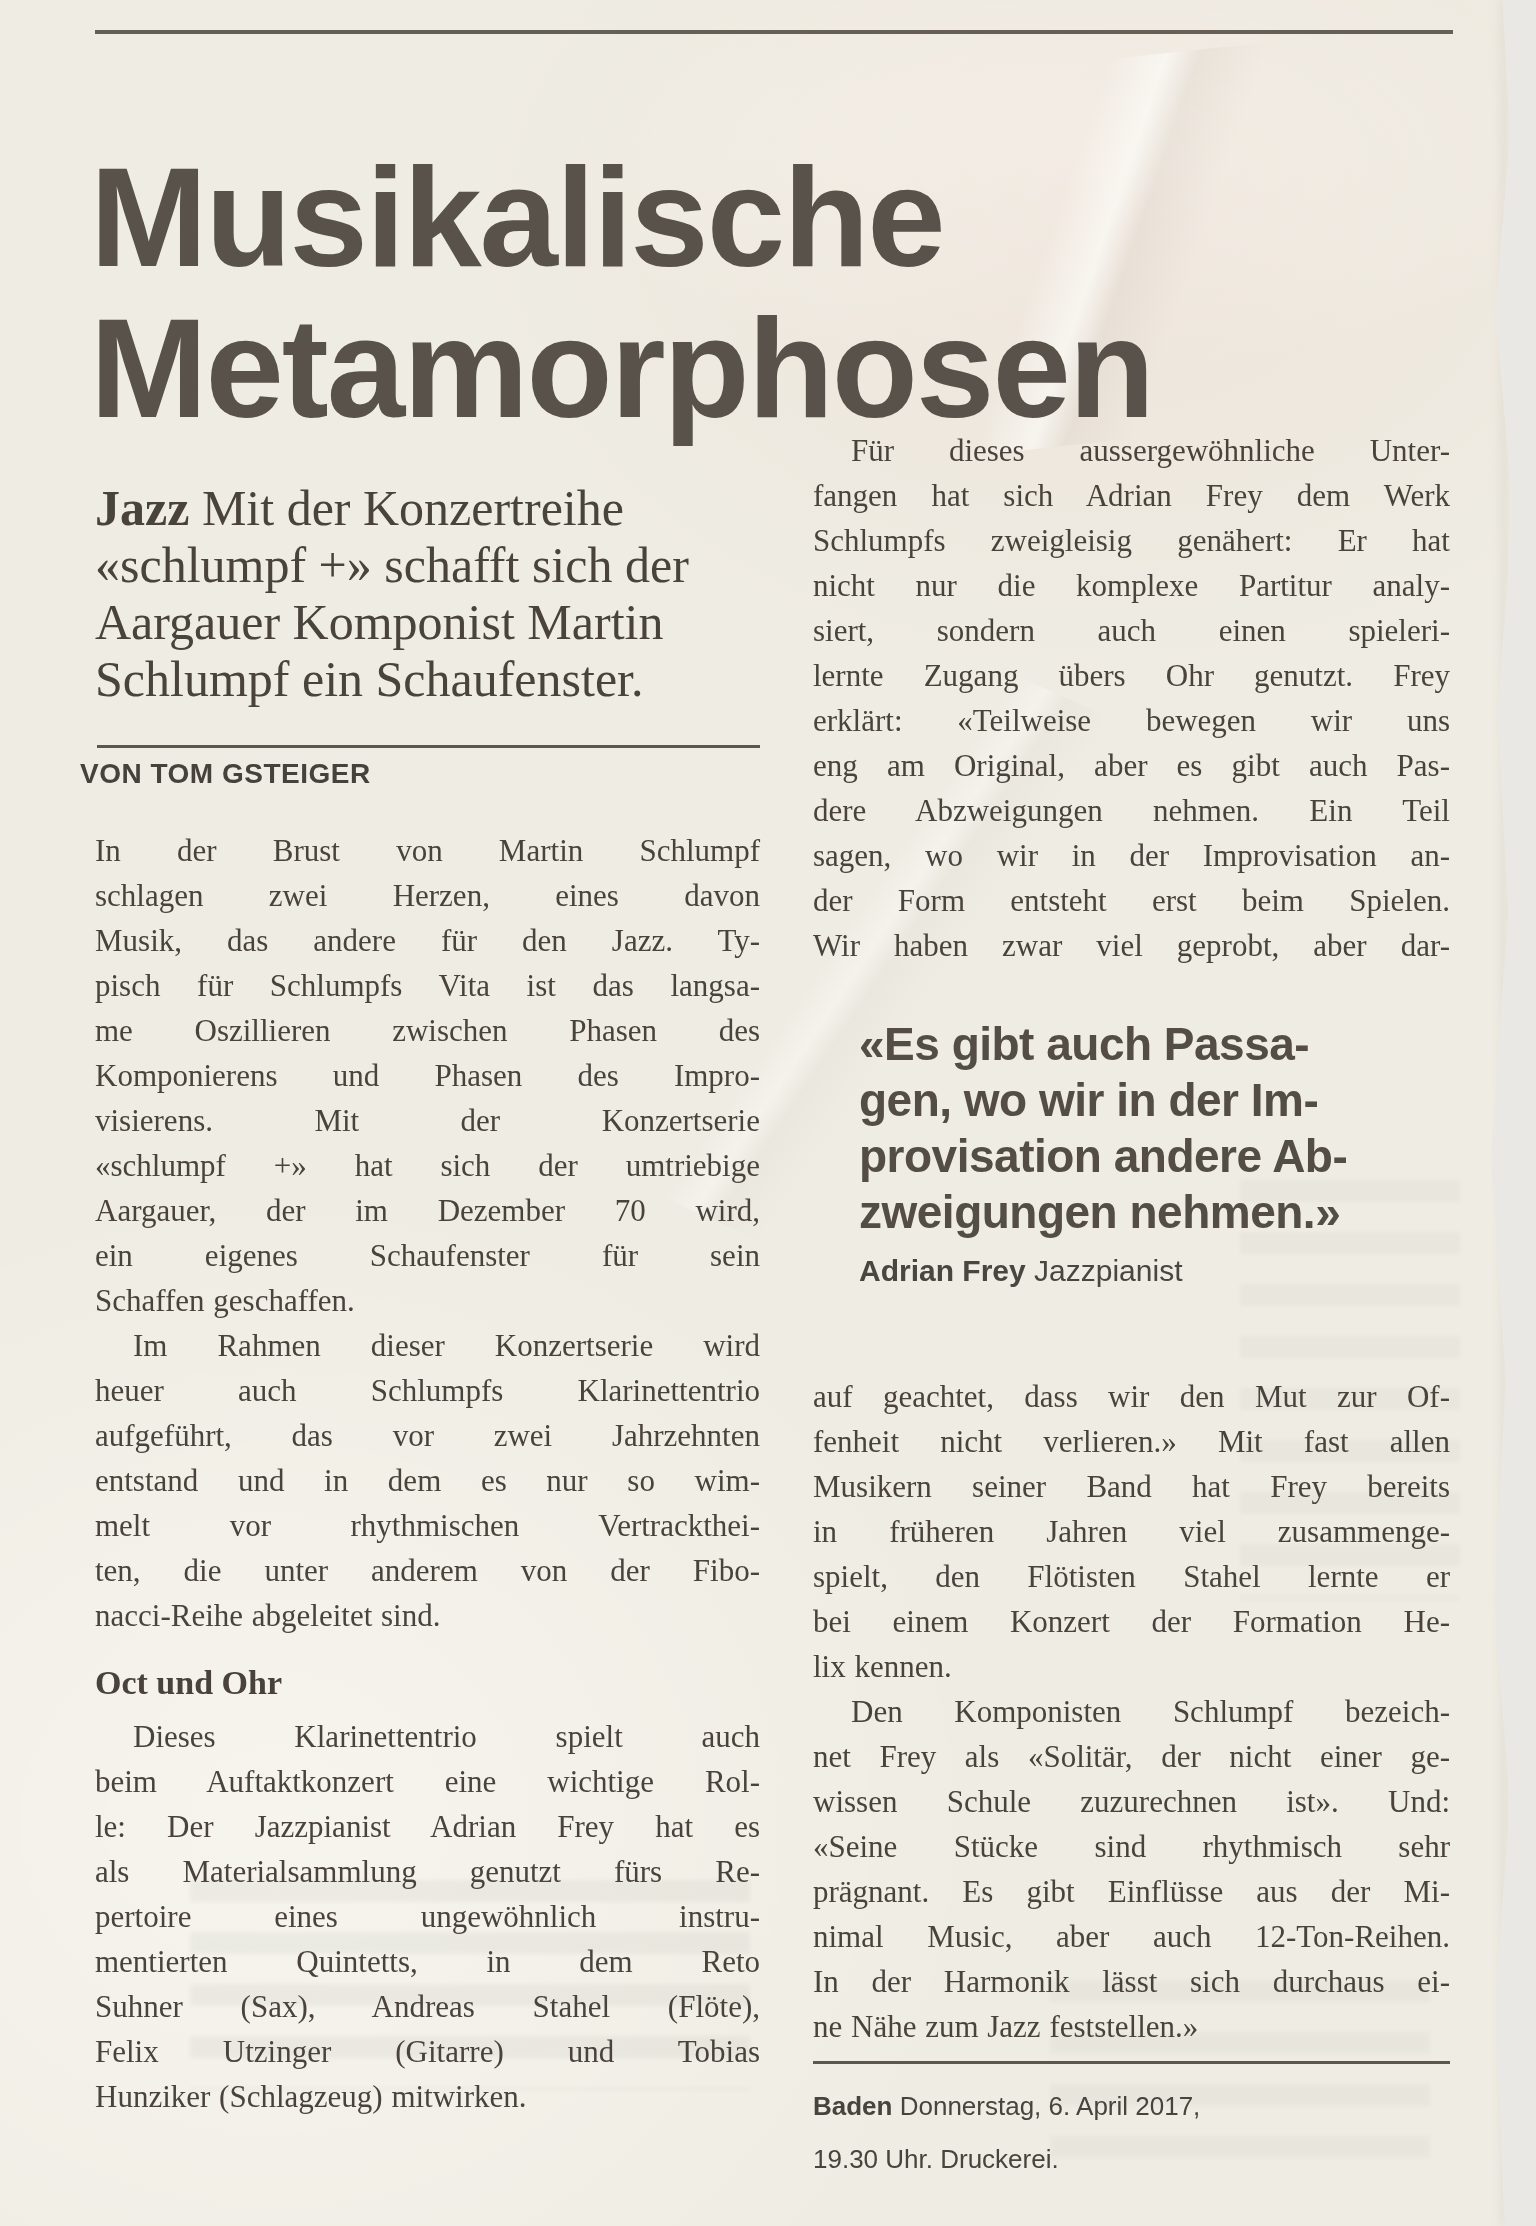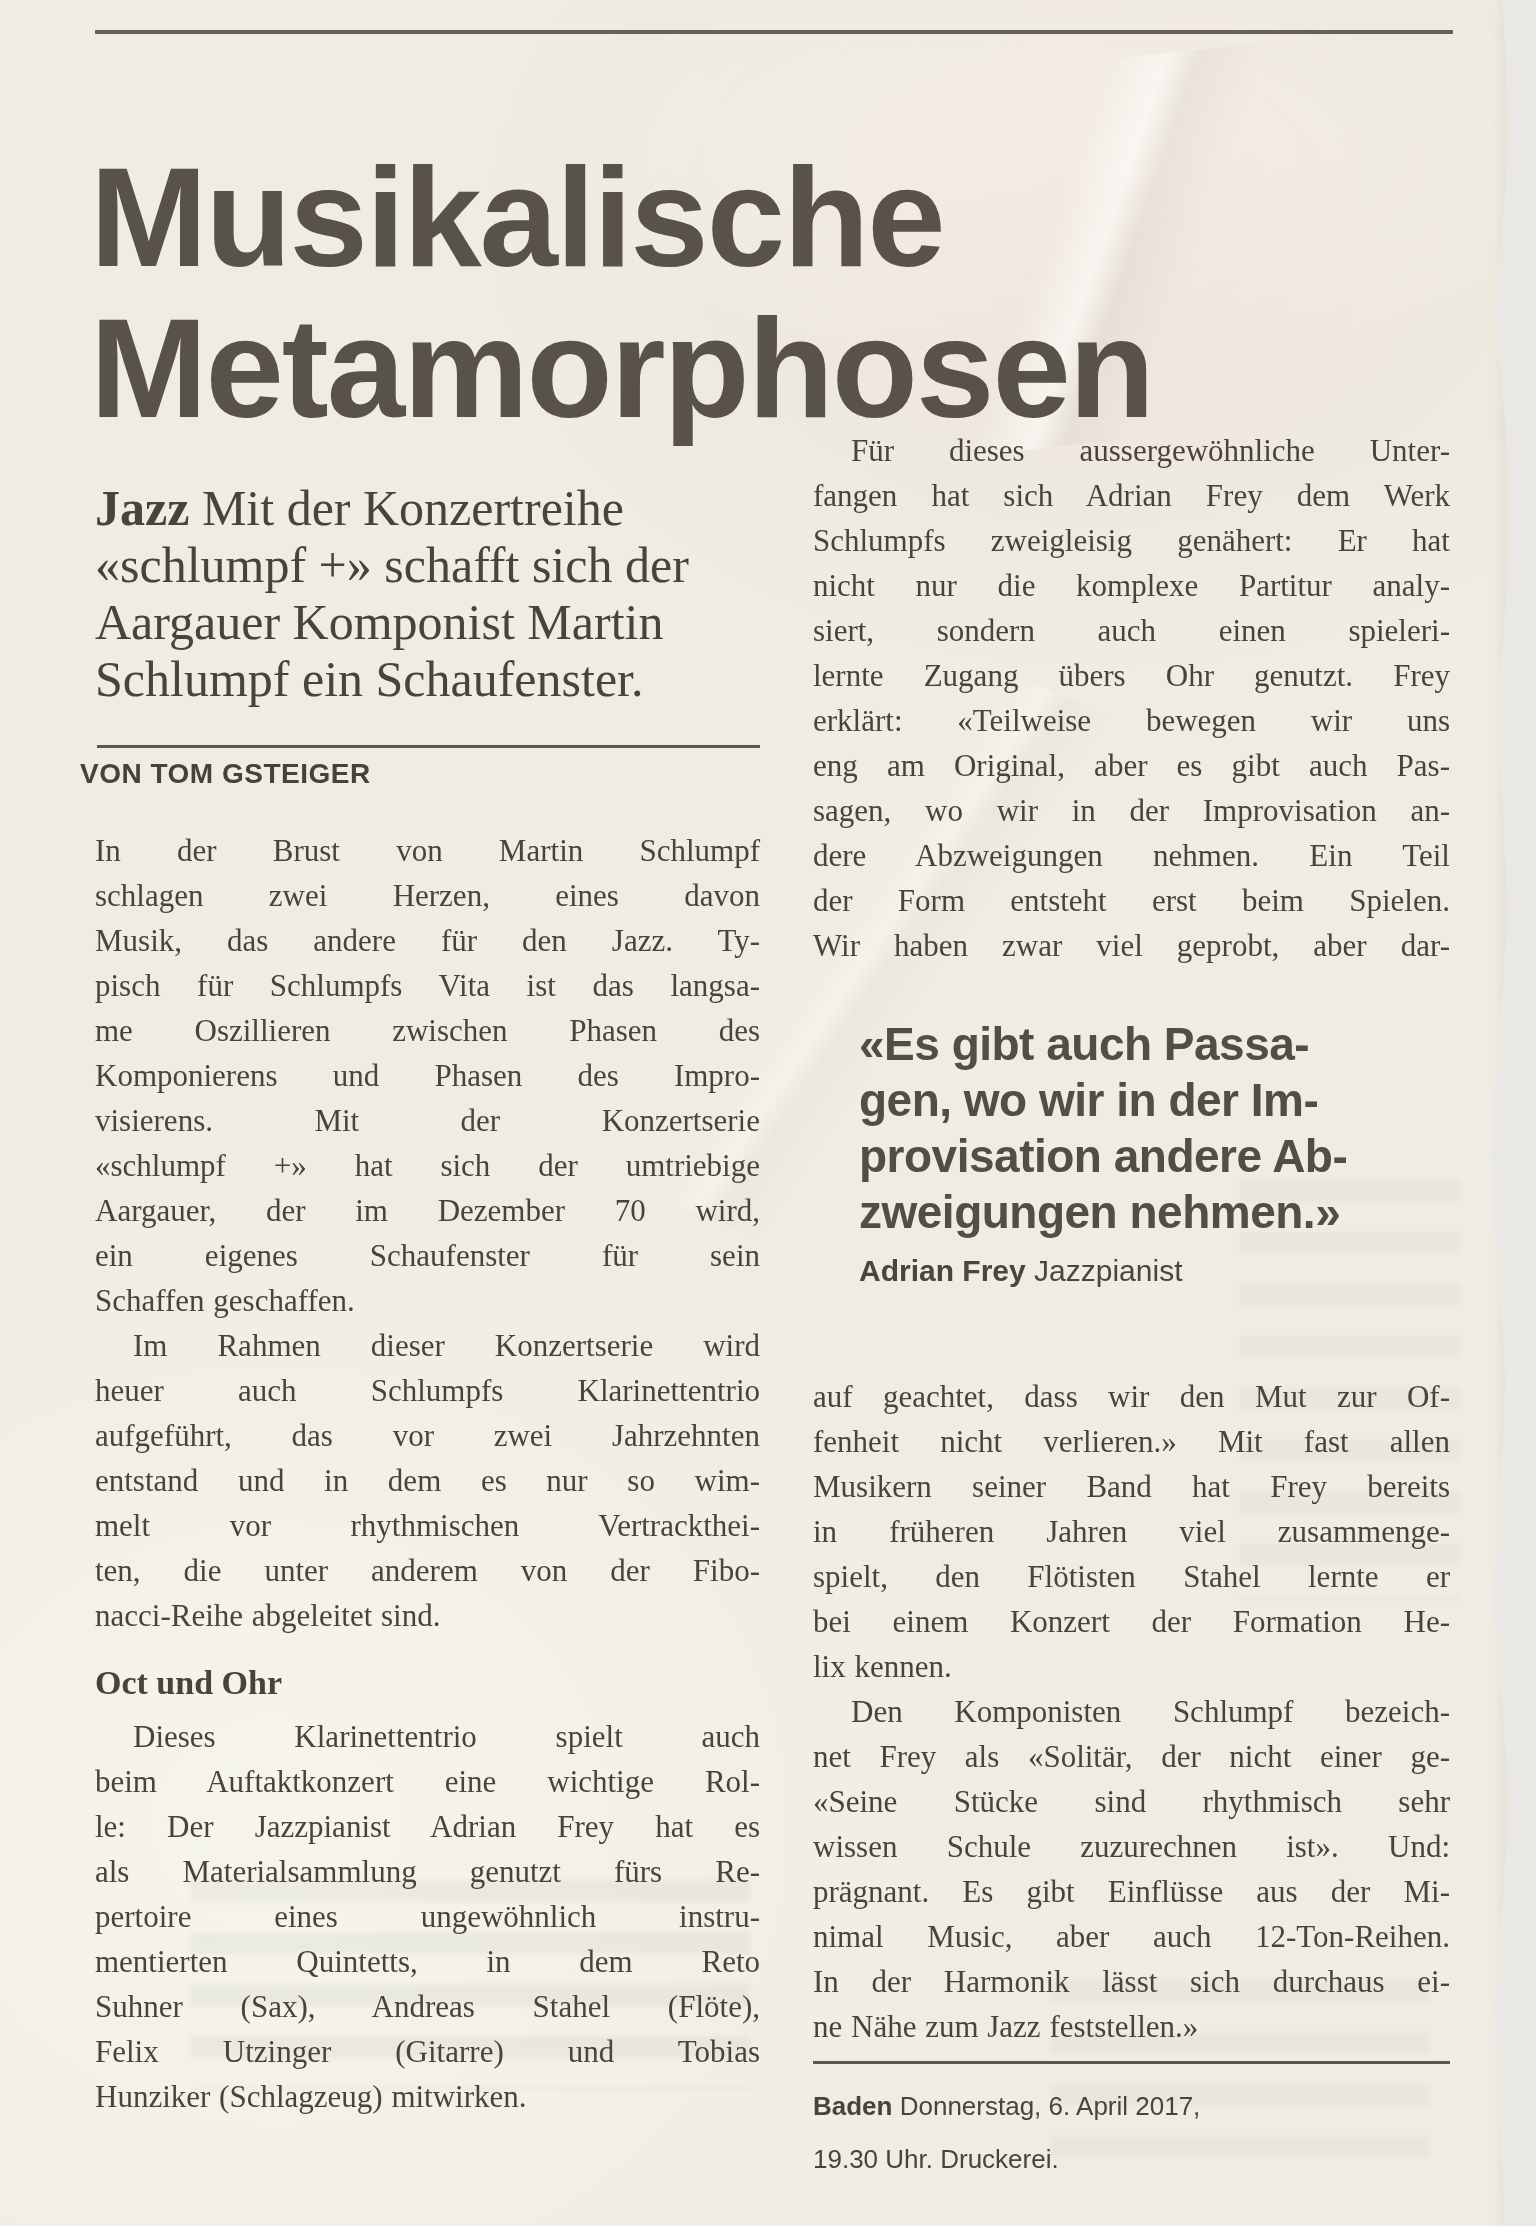--- a/index.html
+++ b/index.html
@@ -174,22 +174,22 @@
   <div class="col col-right">
     <div class="para justified indent" data-justify-last="true">
         <div class="ln">Für dieses aussergewöhnliche Unter-</div>
         <div class="ln">fangen hat sich Adrian Frey dem Werk</div>
         <div class="ln">Schlumpfs zweigleisig genähert: Er hat</div>
         <div class="ln">nicht nur die komplexe Partitur analy-</div>
         <div class="ln">siert, sondern auch einen spieleri-</div>
         <div class="ln">lernte Zugang übers Ohr genutzt. Frey</div>
         <div class="ln">erklärt: «Teilweise bewegen wir uns</div>
         <div class="ln">eng am Original, aber es gibt auch Pas-</div>
+        <div class="ln">dere Abzweigungen nehmen. Ein Teil</div>
         <div class="ln">sagen, wo wir in der Improvisation an-</div>
-        <div class="ln">dere Abzweigungen nehmen. Ein Teil</div>
         <div class="ln">der Form entsteht erst beim Spielen.</div>
         <div class="ln ln-last">Wir haben zwar viel geprobt, aber dar-</div>
       </div>
 
     <div class="pull-quote">
       <div class="pq-text">«Es gibt auch Passa-
 gen, wo wir in der Im-
 provisation andere Ab-
 zweigungen nehmen.»</div>
       <div class="pq-attr"><span class="attr-name">Adrian Frey</span> <span class="attr-role">Jazzpianist</span></div>
@@ -201,22 +201,22 @@
         <div class="ln">fenheit nicht verlieren.» Mit fast allen</div>
         <div class="ln">Musikern seiner Band hat Frey bereits</div>
         <div class="ln">in früheren Jahren viel zusammenge-</div>
         <div class="ln">spielt, den Flötisten Stahel lernte er</div>
         <div class="ln">bei einem Konzert der Formation He-</div>
         <div class="ln ln-last">lix kennen.</div>
       </div>
     <div class="para justified indent">
         <div class="ln">Den Komponisten Schlumpf bezeich-</div>
         <div class="ln">net Frey als «Solitär, der nicht einer ge-</div>
+        <div class="ln">wissen Schule zuzurechnen ist». Und:</div>
         <div class="ln">«Seine Stücke sind rhythmisch sehr</div>
-        <div class="ln">wissen Schule zuzurechnen ist». Und:</div>
         <div class="ln">prägnant. Es gibt Einflüsse aus der Mi-</div>
         <div class="ln">nimal Music, aber auch 12-Ton-Reihen.</div>
         <div class="ln">In der Harmonik lässt sich durchaus ei-</div>
         <div class="ln ln-last">ne Nähe zum Jazz feststellen.»</div>
       </div>
 
     <div class="event-rule"></div>
     <p class="event-info"><span class="kicker">Baden</span> <span class="event-text">Donnerstag, 6. April 2017,
 19.30 Uhr. Druckerei.</span></p>
   </div>

